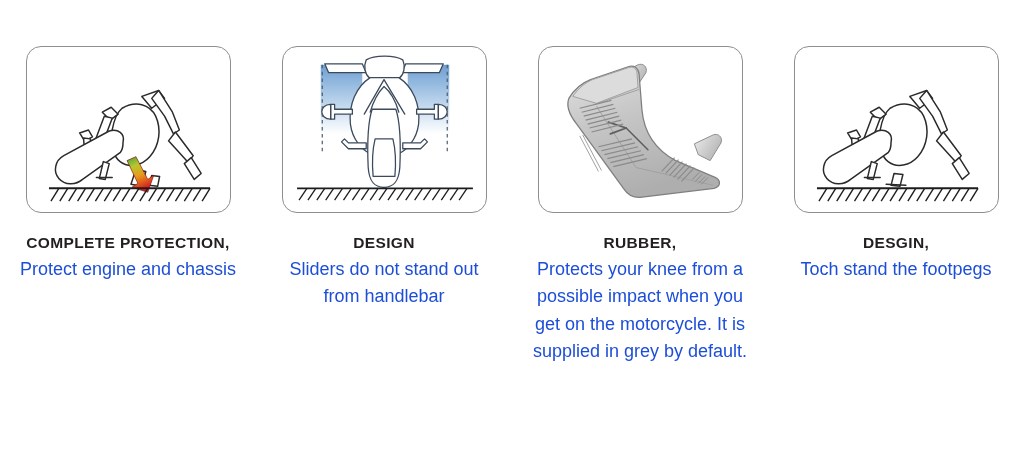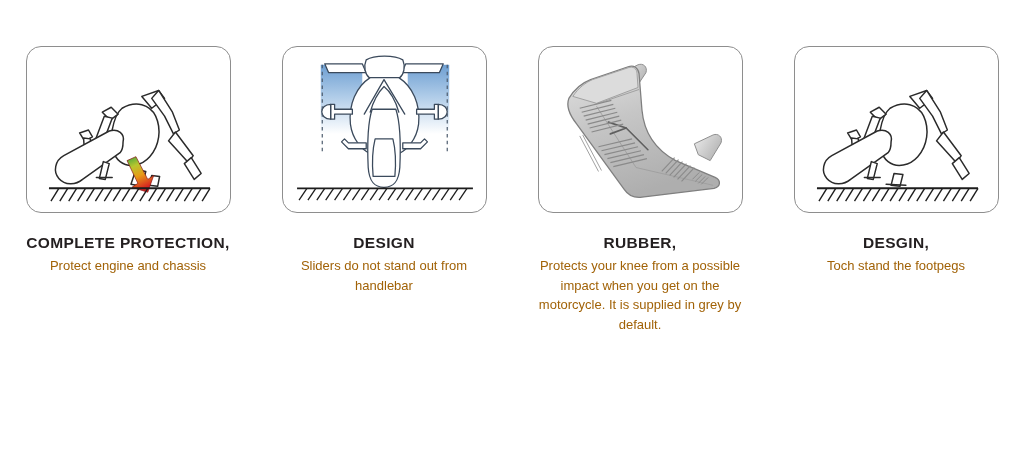--- a/index.html
+++ b/index.html
@@ -49,23 +49,23 @@
   }
   .card-title {
     font-size: 15.5px;
     font-weight: bold;
     letter-spacing: 0.35px;
     color: #231f20;
     line-height: 1.48;
     margin: 0;
   }
   .card-body {
-    font-size: 13px;
+    font-size: 18px;
     font-weight: normal;
-    color: #a16207;
+    color: #1d4ed8;
     line-height: 1.52;
     margin: 1px 0 0 0;
   }
 </style>
 </head>
 <body>
 
 <div class="feature-grid">
 
   <div class="feature-card">

